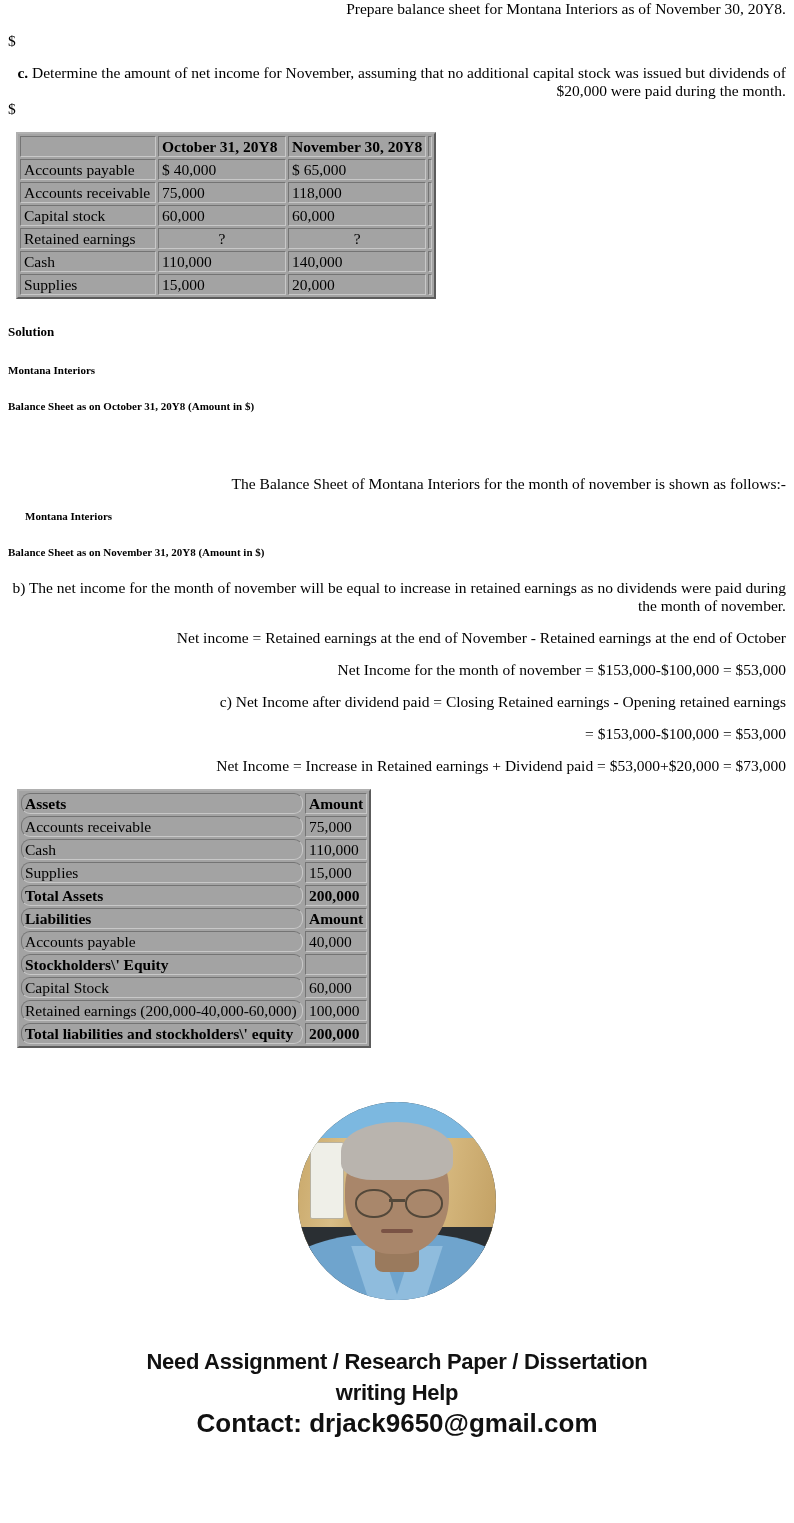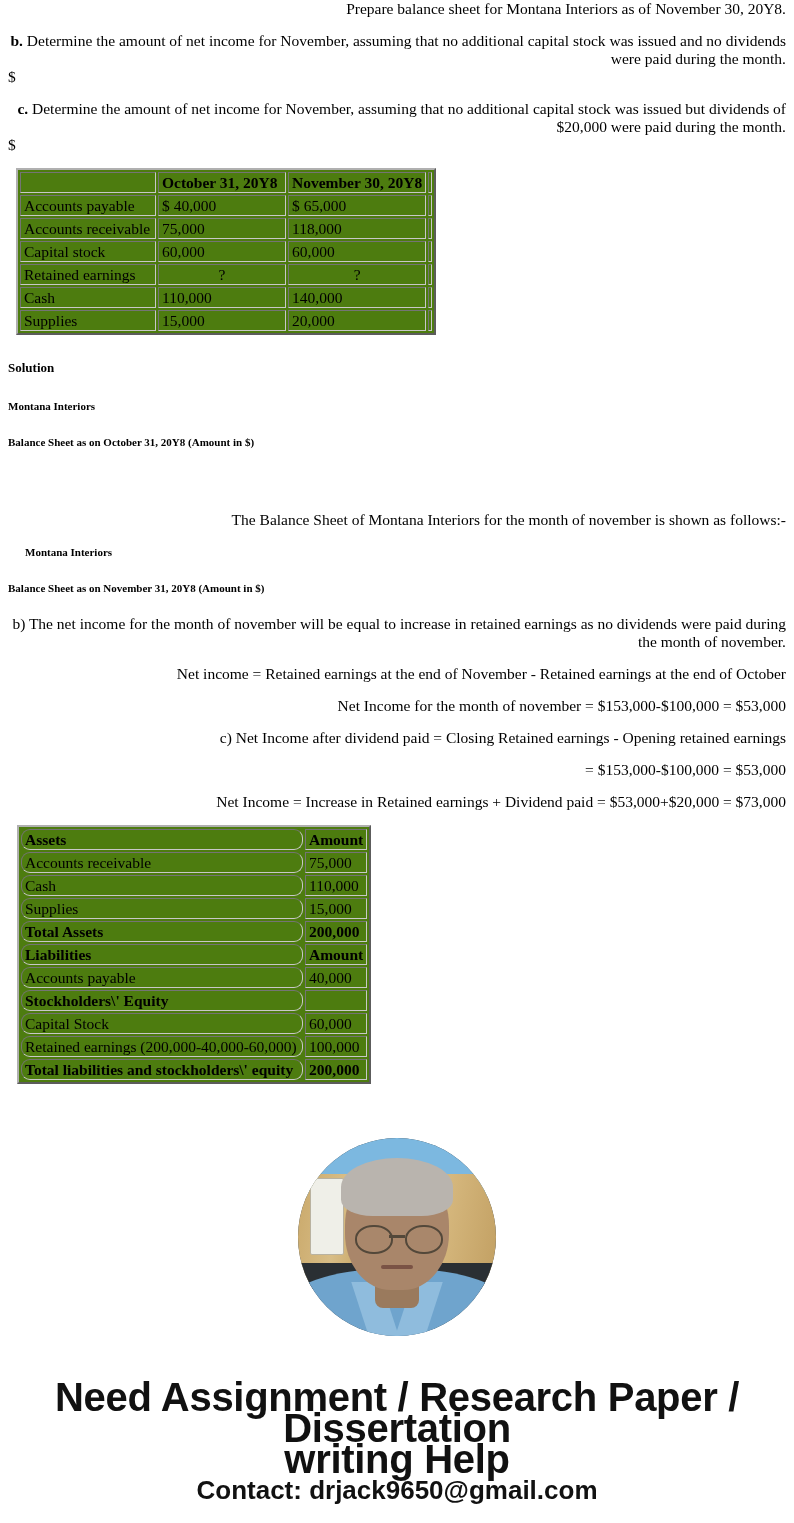--- a/index.html
+++ b/index.html
@@ -46,21 +46,21 @@
   }
   p.bold-line.indented { text-indent: 17px; }
 
   .gap-block { height: 42px; }
 
   
   table.classic {
     border-collapse: separate;
     border-spacing: 2px;
     border: 2px outset #b0b0b0;
-    background: #4d7c0f;
+    background: #a3a3a3;
     font-size: 15.5px;
     line-height: 17px;
     margin: 0;
   }
   table.classic td, table.classic th {
     border: 1px inset #c8c8c8;
     padding: 1px 3px;
     text-align: left;
     font-weight: normal;
     vertical-align: middle;
@@ -155,31 +155,30 @@
   }
 
   
   .footer {
     margin-top: 46px;
     text-align: center;
     font-family: "Liberation Sans", "DejaVu Sans", sans-serif;
     font-weight: bold;
     color: #111111;
   }
-  .footer .l1 { font-size: 40px; line-height: 31px; letter-spacing: -0.3px; }
+  .footer .l1 { font-size: 22px; line-height: 31px; letter-spacing: -0.3px; }
   .footer .l2 { font-size: 26px; line-height: 31px; }
 </style>
 </head>
 <body>
 
 <div class="page">
 
   <p class="para">Prepare balance sheet for Montana Interiors as of November 30, 20Y8.</p>
 
-  <p class="para tight"><span class="lbl">b.</span> <span>Determine the amount of net income for November, assuming that no additional capital stock was issued and no dividends were paid during the month.</span></p>
   <p class="dollar">$</p>
 
   <p class="para tight"><span class="lbl">c.</span> <span>Determine the amount of net income for November, assuming that no additional capital stock was issued but dividends of $20,000 were paid during the month.</span></p>
   <p class="dollar">$</p>
 
   <div class="table1-wrap">
     <table class="classic" id="table-one">
       <thead>
         <tr>
           <th class="col-label"></th>

